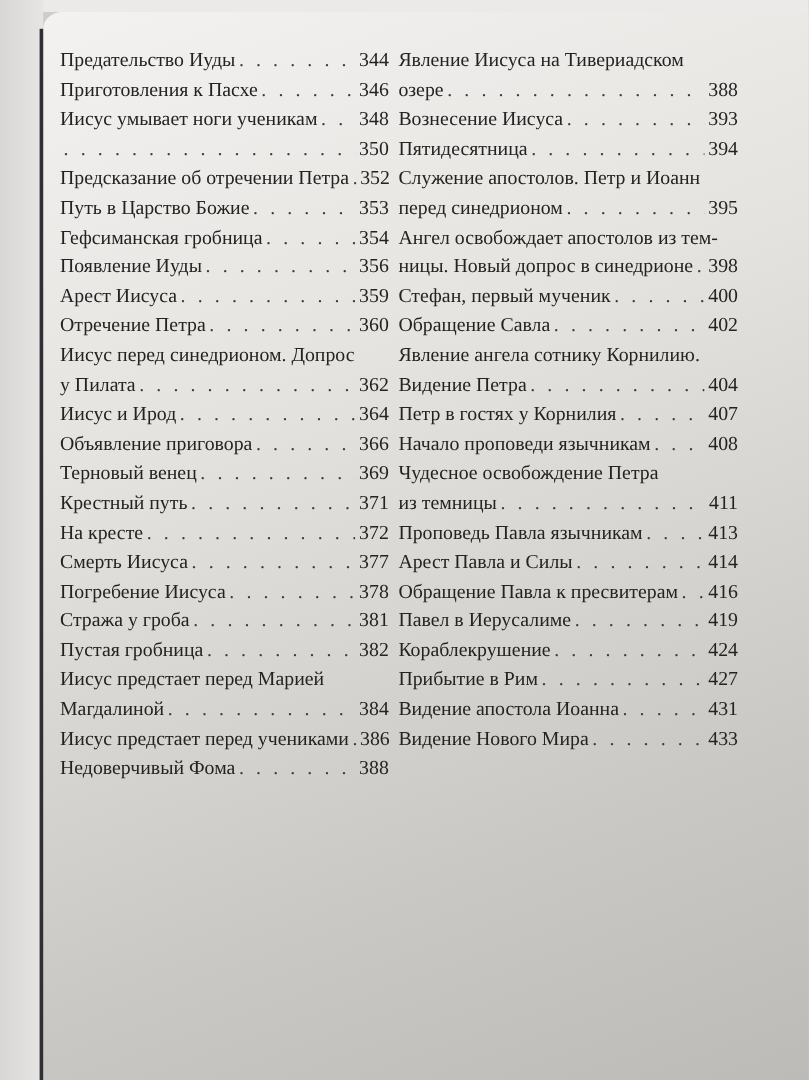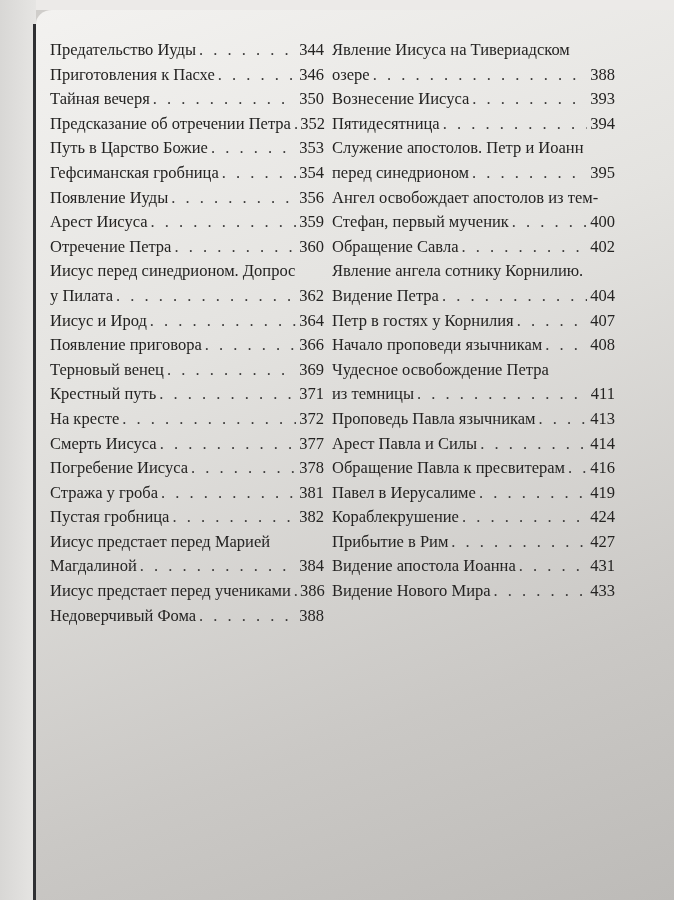--- a/index.html
+++ b/index.html
@@ -64,21 +64,27 @@
     </div>
     <div class="entry">
       <div class="row">
         <span class="title">Приготовления к Пасхе</span>
         <span class="dots"></span>
         <span class="page-num">346</span>
       </div>
     </div>
     <div class="entry">
       <div class="row">
-        <span class="title">Тайная вечеря</span>
+        <span class="title">Иисус умывает ноги ученикам</span>
+        <span class="dots"></span>
+        <span class="page-num">348</span>
+      </div>
+    </div>
+    <div class="entry">
+      <div class="row">
         <span class="dots"></span>
         <span class="page-num">350</span>
       </div>
     </div>
     <div class="entry">
       <div class="row">
         <span class="title">Предсказание об отречении Петра</span>
         <span class="dots"></span>
         <span class="page-num">352</span>
       </div>
@@ -128,21 +134,21 @@
     </div>
     <div class="entry">
       <div class="row">
         <span class="title">Иисус и Ирод</span>
         <span class="dots"></span>
         <span class="page-num">364</span>
       </div>
     </div>
     <div class="entry">
       <div class="row">
-        <span class="title">Появление приговора</span>
+        <span class="title">Объявление приговора</span>
         <span class="dots"></span>
         <span class="page-num">366</span>
       </div>
     </div>
     <div class="entry">
       <div class="row">
         <span class="title">Терновый венец</span>
         <span class="dots"></span>
         <span class="page-num">369</span>
       </div>
@@ -238,20 +244,25 @@
     <div class="entry">
       <div class="line1">Служение апостолов. Петр и Иоанн</div>
       <div class="row">
         <span class="title">перед синедрионом</span>
         <span class="dots"></span>
         <span class="page-num">395</span>
       </div>
     </div>
     <div class="entry">
       <div class="line1">Ангел освобождает апостолов из тем-</div>
+      <div class="row">
+        <span class="title">ницы. Новый допрос в синедрионе</span>
+        <span class="dots"></span>
+        <span class="page-num">398</span>
+      </div>
     </div>
     <div class="entry">
       <div class="row">
         <span class="title">Стефан, первый мученик</span>
         <span class="dots"></span>
         <span class="page-num">400</span>
       </div>
     </div>
     <div class="entry">
       <div class="row">

